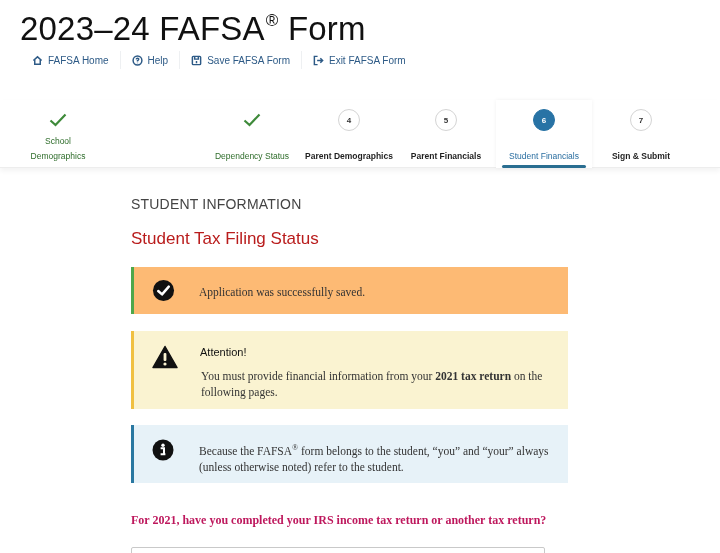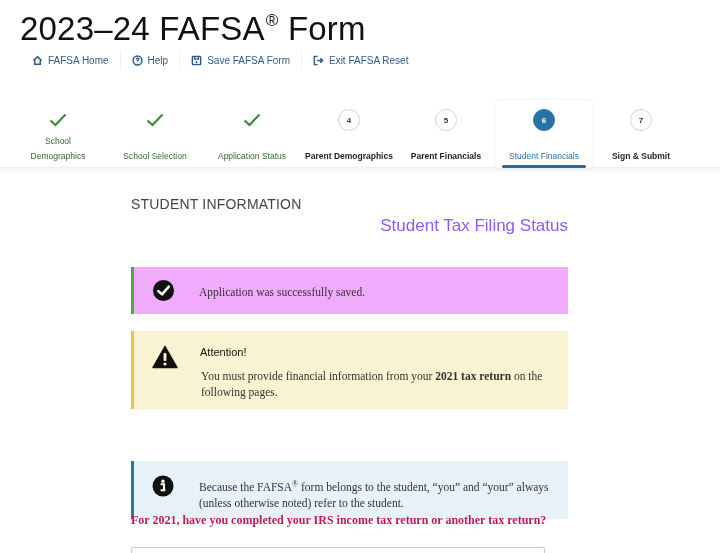--- a/index.html
+++ b/index.html
@@ -57,46 +57,46 @@
     box-shadow: 0 0 4px rgba(0,0,0,0.06);
   }
   .step.active .circle { background: #2873a5; border-color: #2873a5; color: #fff; }
   .step.active .label { color: #2a6ea0; }
   .step.active .underline {
     position: absolute; bottom: 0; left: 6px; right: 6px; height: 3px; background: #2a6e91; border-radius: 2px;
   }
 
   .content { position: absolute; left: 131px; top: 196px; width: 437px; }
   .eyebrow { font-size: 14px; color: #444; letter-spacing: 0.2px; }
-  .heading { font-size: 17px; color: #8b5cf6; margin-top: 4px; font-weight: 400; text-align: right; }
+  .heading { font-size: 17px; color: #b91c1c; margin-top: 17px; font-weight: 400; }
 
   .alert {
     position: absolute; left: 131px; width: 437px;
     display: flex; align-items: center;
   }
   .alert .bar { position: absolute; left: 0; top: 0; bottom: 0; width: 3px; }
   .alert .icon { position: absolute; left: 21px; }
   .alert .text {
     font-family: "Liberation Serif", serif;
     font-size: 11.5px; color: #333; line-height: 16px;
   }
 
-  .alert.success { top: 267px; height: 47px; background: #f0abfc; }
+  .alert.success { top: 267px; height: 47px; background: #fdba74; }
   .alert.success .bar { background: #4ea74a; }
   .alert.success .text { position: absolute; left: 68px; top: 17px; }
 
   .alert.warning { top: 331px; height: 78px; background: #faf3d1; }
   .alert.warning .bar { background: #f0c041; }
   .alert.warning .heading-text {
     position: absolute; left: 69px; top: 15px;
     font-family: "Liberation Sans", sans-serif; font-size: 11px; color: #111;
   }
   .alert.warning .text { position: absolute; left: 70px; top: 37px; width: 350px; }
 
-  .alert.info { top: 425px; height: 58px; background: #e7f2f8; margin-top: 36px; }
+  .alert.info { top: 425px; height: 58px; background: #e7f2f8; }
   .alert.info .bar { background: #2a78a1; }
   .alert.info .text { position: absolute; left: 68px; top: 15px; width: 360px; }
 
   .question {
     position: absolute; left: 131px; top: 511px; width: 420px;
     font-family: "Liberation Serif", serif; font-size: 12px; color: #be185d; line-height: 18px; font-weight: bold;
   }
   .answer-field {
     position: absolute; left: 131px; top: 547px; width: 414px; height: 20px;
     border: 1px solid #c9c9c9; border-radius: 2px; background: #fff;
@@ -125,51 +125,43 @@
     <svg viewBox="0 0 12 12">
         <rect x="1.5" y="1.5" width="9" height="9" rx="1"></rect>
         <path d="M4 1.5 V4.5 H8 V1.5 M6 6.5 V9"></path>
       </svg>
     <span>Save FAFSA Form</span>
   </div>
   <div class="tool">
     <svg viewBox="0 0 12 12">
         <path d="M5 1.5 H1.5 V10.5 H5 M4.5 6 H10.5 M8 3.5 L10.5 6 L8 8.5"></path>
       </svg>
-    <span>Exit FAFSA Reset</span>
+    <span>Exit FAFSA Form</span>
   </div>
 </nav>
 
 <div class="stepper">
   <div class="step done" style="left:18px;width:80px;">
     <div class="marker check">
         <svg viewBox="0 0 18 14">
           <path d="M1.5 7.5 L6.5 12 L16.5 1.5"></path>
         </svg>
       </div>
     <div class="label" style="line-height:15px;margin-top:-2px;">
       <div>School</div>
       <div>Demographics</div>
     </div>
   </div>
-  <div class="step done" style="left:110px;width:90px;">
-    <div class="marker check">
-        <svg viewBox="0 0 18 14">
-          <path d="M1.5 7.5 L6.5 12 L16.5 1.5"></path>
-        </svg>
-      </div>
-    <div class="label" style="margin-top:13px;">School Selection</div>
-  </div>
   <div class="step done" style="left:206px;width:92px;">
     <div class="marker check">
         <svg viewBox="0 0 18 14">
           <path d="M1.5 7.5 L6.5 12 L16.5 1.5"></path>
         </svg>
       </div>
-    <div class="label" style="margin-top:13px;">Application Status</div>
+    <div class="label" style="margin-top:13px;">Dependency Status</div>
   </div>
   <div class="step todo" style="left:300px;width:98px;">
     <div class="marker">
         <div class="circle">4</div>
       </div>
     <div class="label" style="margin-top:13px;">Parent Demographics</div>
   </div>
   <div class="step todo" style="left:404px;width:84px;">
     <div class="marker">
         <div class="circle">5</div>

